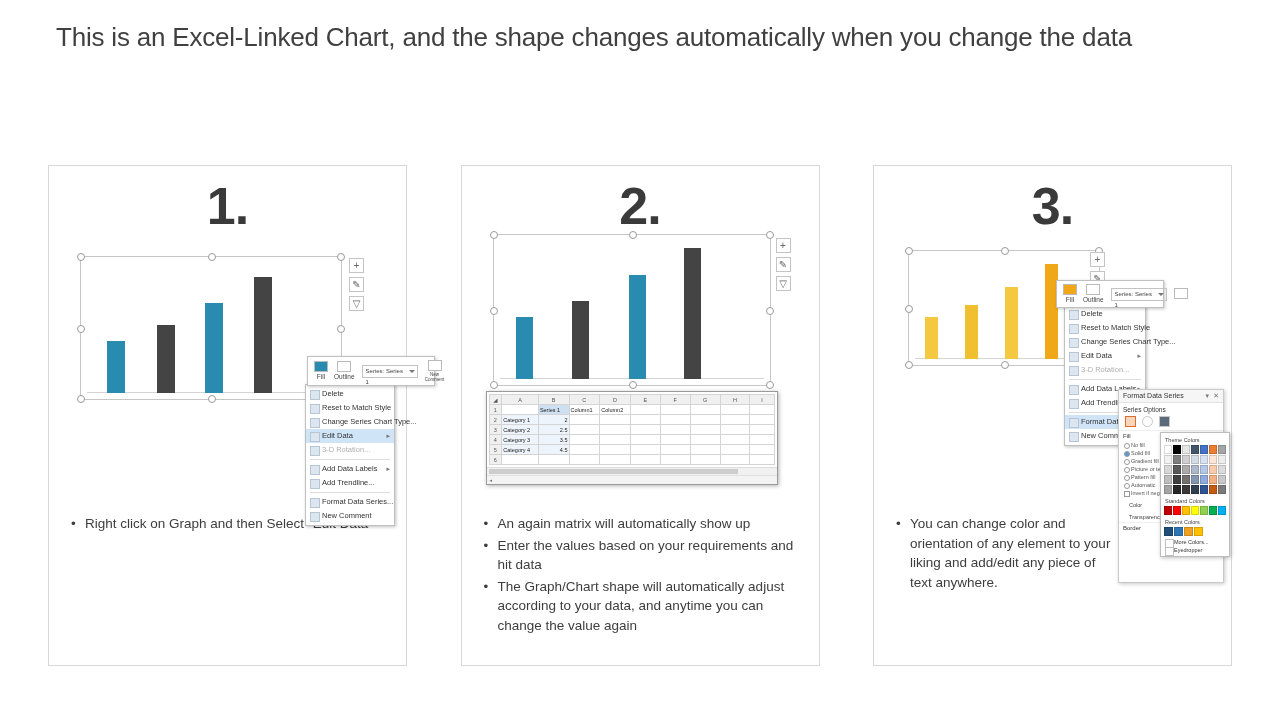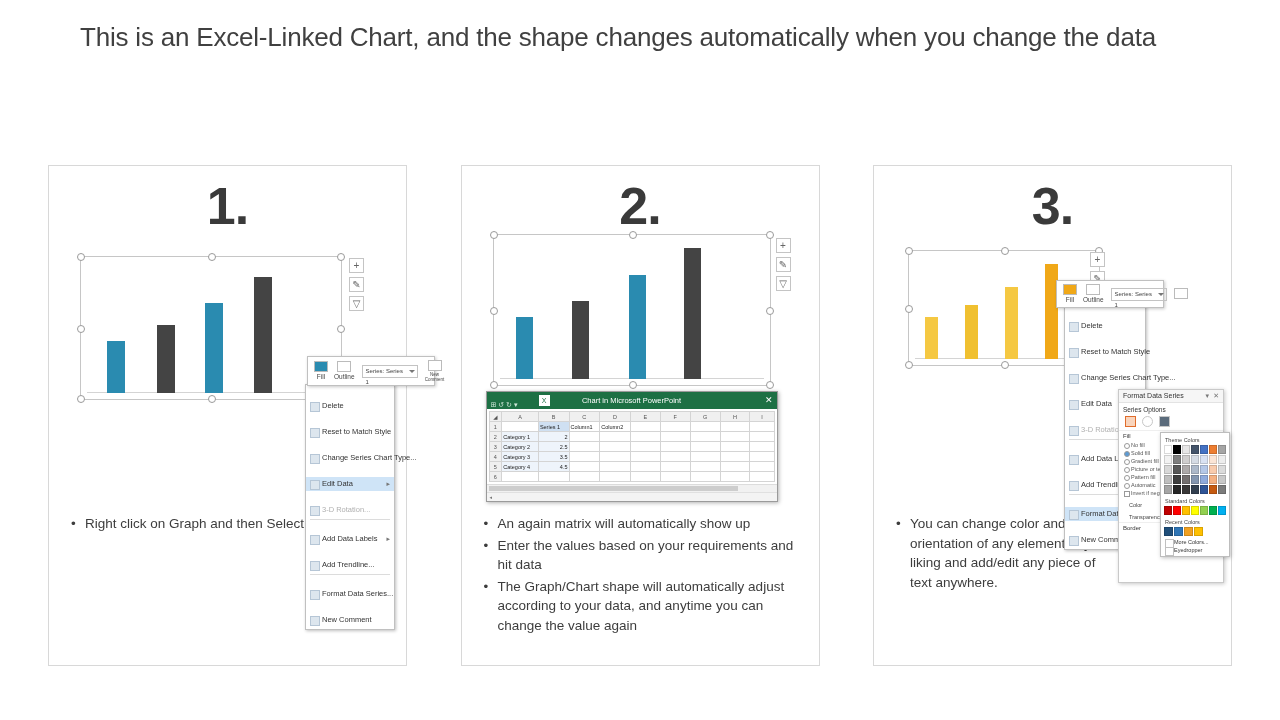--- a/index.html
+++ b/index.html
@@ -15,21 +15,21 @@
     overflow: hidden;
     position: relative;
   }
   .slide {
     position: absolute;
     left: 0; top: 0;
     width: 1280px; height: 720px;
   }
   .title {
     position: absolute;
-    left: 80px; top: 22px;
+    left: 56px; top: 22px;
     width: 1140px;
     font-size: 26px;
     color: #404040;
     line-height: 1.2;
     letter-spacing: -0.2px;
   }
   .subtitle {
     position: absolute;
     left: 72px; top: 64px;
     width: 1130px;
@@ -142,21 +142,20 @@
     font-size: 7.5px;
     color: #333;
     padding: 2px 0;
     z-index: 5;
   }
   .ctxitem {
     padding: 2px 6px 2px 16px;
     position: relative;
     white-space: nowrap;
     line-height: 10px;
-    margin-top: 12px;
   }
   .ctxitem.disabled { color: #b0b0b0; }
   .ctxitem.hl { background: #cfe4f7; }
   .ctxitem .ic {
     position: absolute;
     left: 4px; top: 3px;
     width: 8px; height: 8px;
     background: #dde6ee;
     border: 1px solid #b6c6d6;
   }
@@ -485,26 +484,20 @@
           <div class="handle" style="right:-4px; bottom:-4px;"></div>
         </div>
 
         <div class="sidebtns" style="left:314px; top:2px;">
           <div class="sidebtn">+</div>
           <div class="sidebtn">✎</div>
           <div class="sidebtn">▽</div>
         </div>
 
         <div class="excelwin" style="left:24px; top:155px; width:290px;">
-          <div class="ex-title">
-            <span class="ex-qat">⊞ ↺ ↻ ▾</span>
-            <span class="ex-icon">X</span>
-            <span>Chart in Microsoft PowerPoint</span>
-            <span class="ex-close">✕</span>
-          </div>
           <div class="ex-grid">
             <table class="sheet">
               <tbody>
                   <tr>
                 <th style="width:10px;">◢</th>
                 <th style="width:34px;">A</th>
                 <th class="sel-head" style="width:28px;">B</th>
                 <th style="width:28px;">C</th>
                 <th style="width:28px;">D</th>
                 <th style="width:28px;">E</th>

